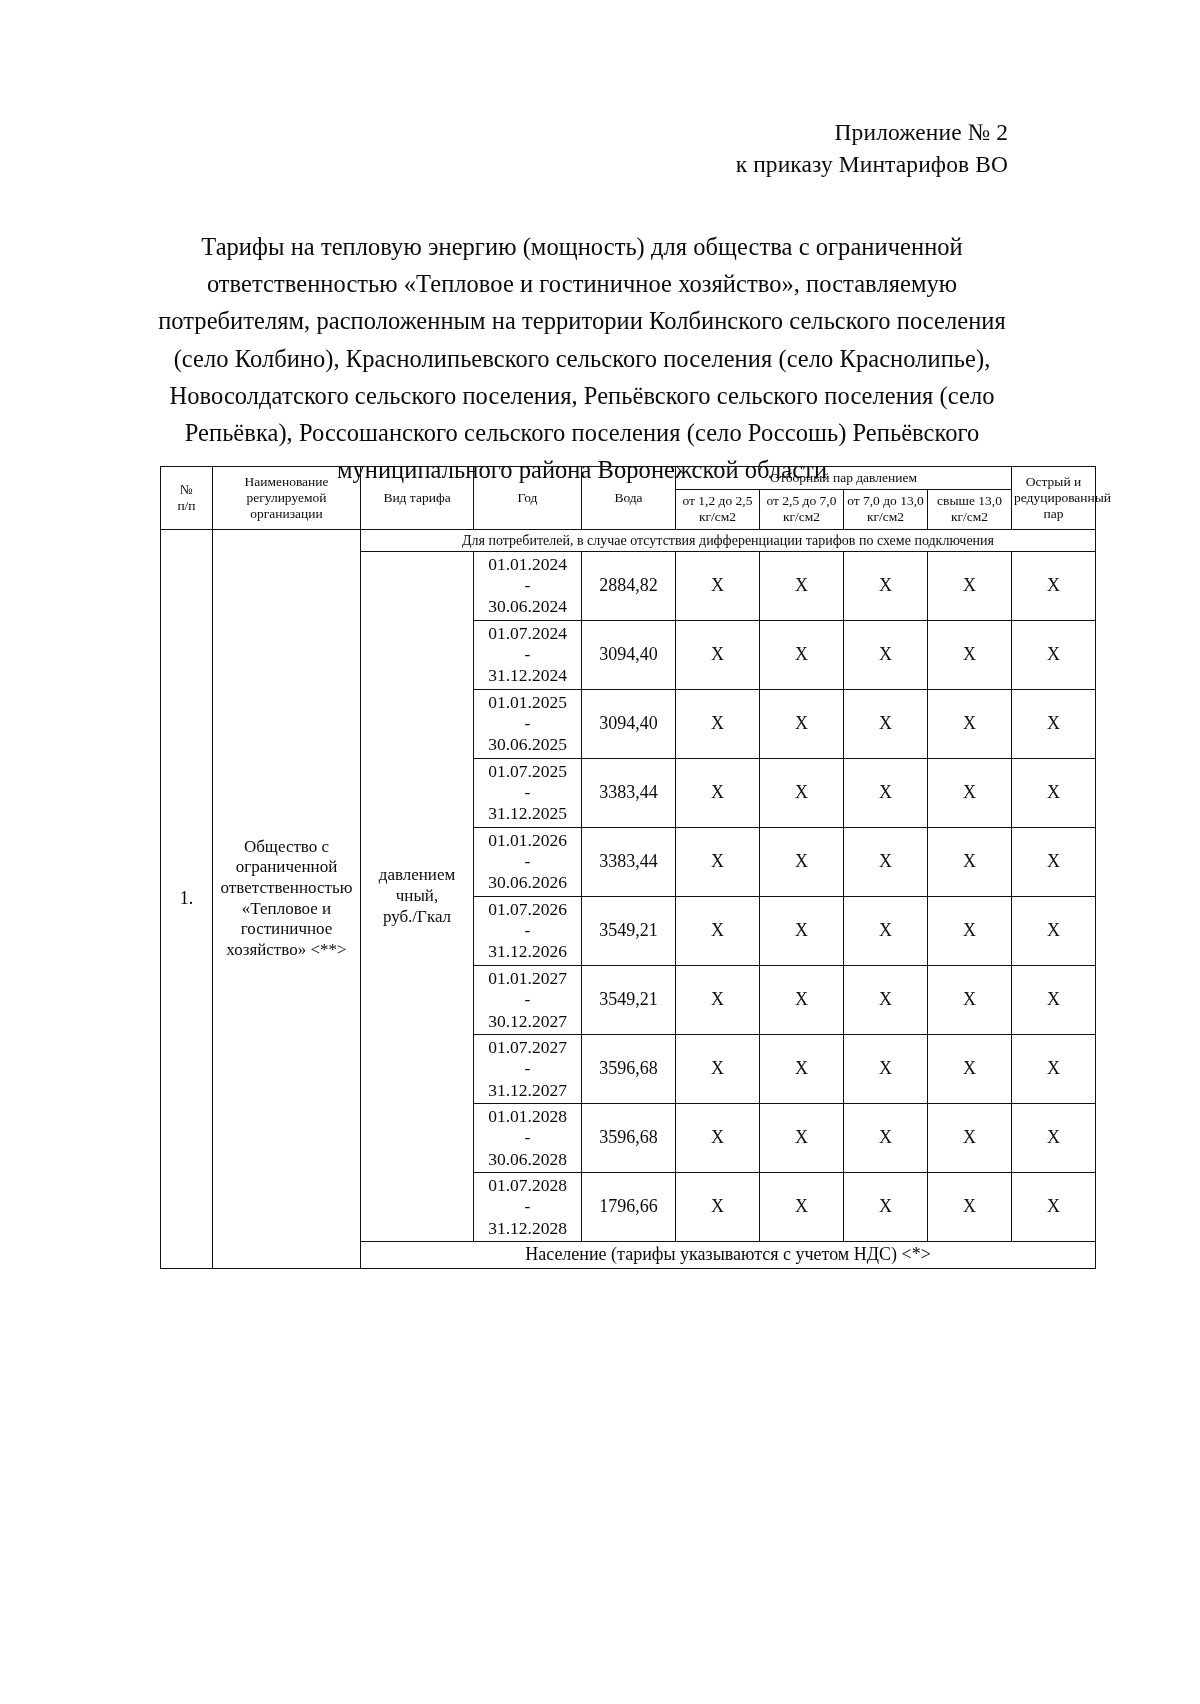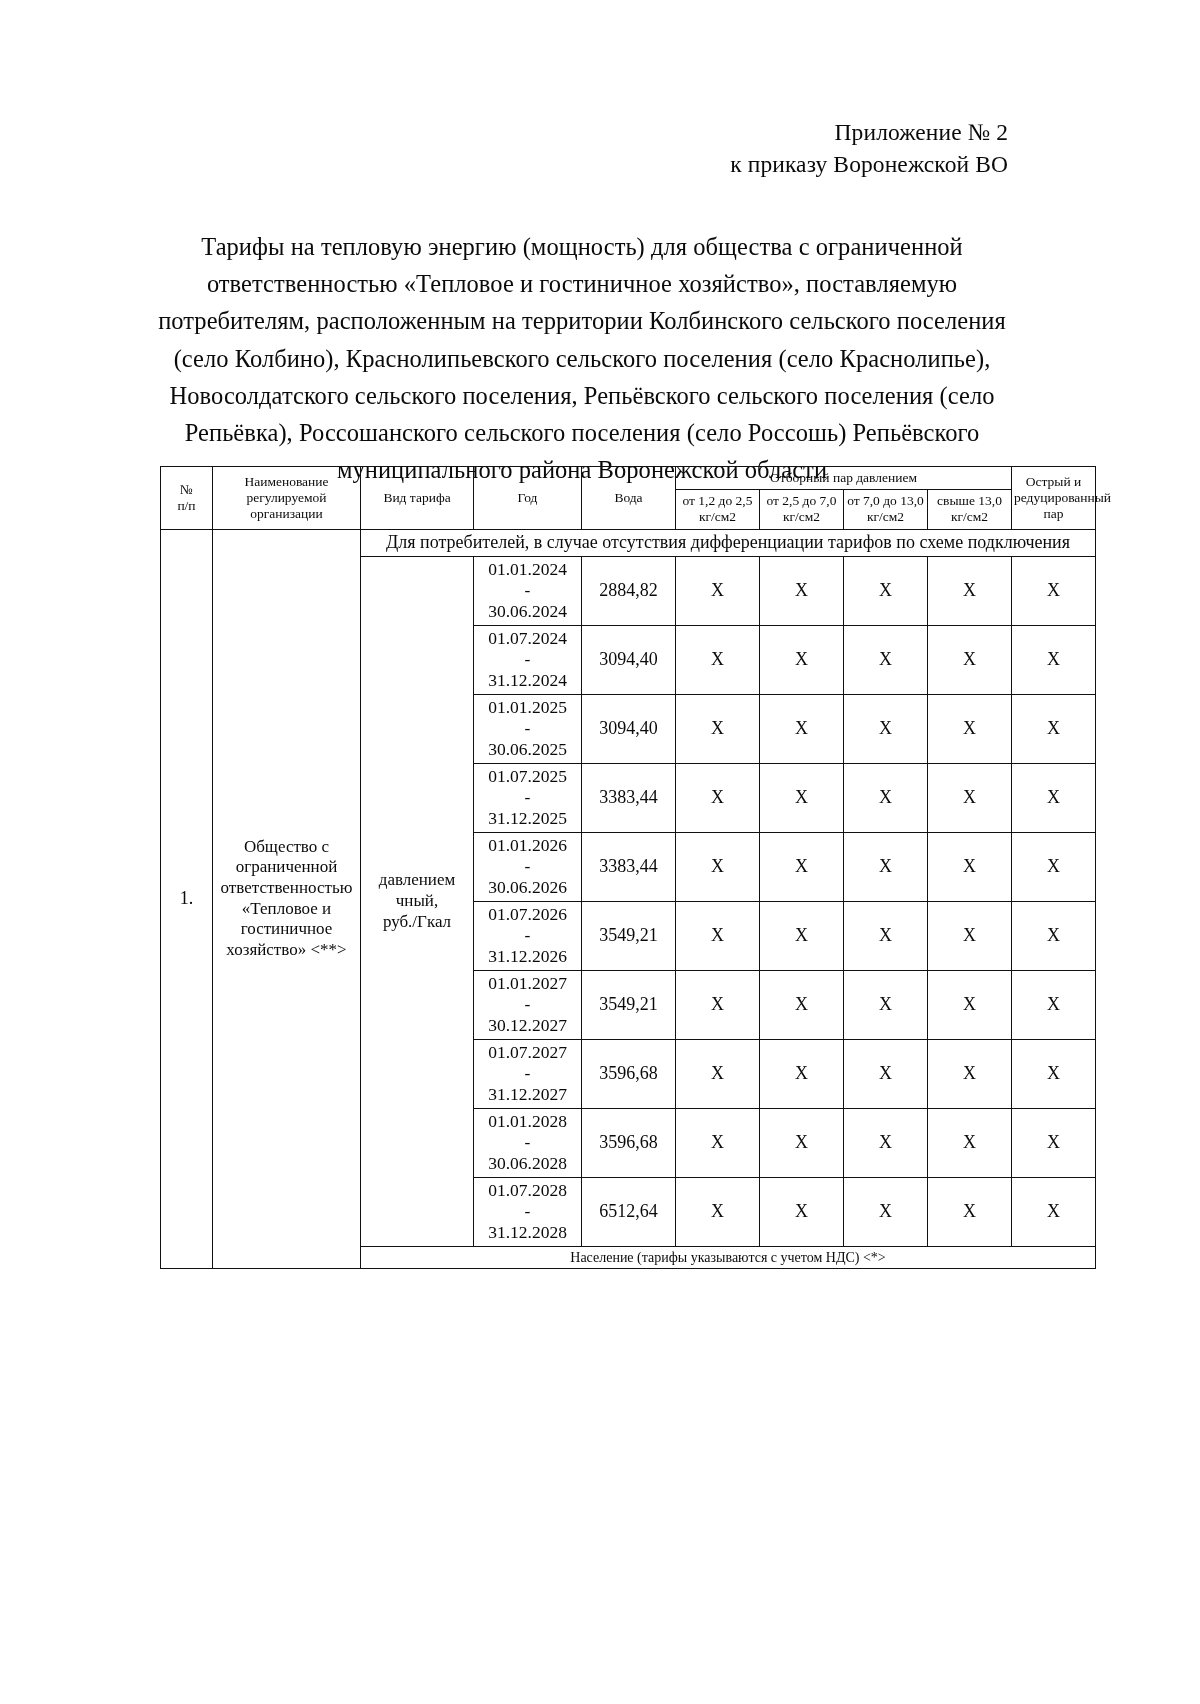--- a/index.html
+++ b/index.html
@@ -82,21 +82,21 @@
   }
   .col-no      { width: 52px; }
   .col-org     { width: 148px; }
   .col-kind    { width: 113px; }
   .col-year    { width: 108px; }
   .col-water   { width: 94px; }
   .col-p1, .col-p2, .col-p3, .col-p4 { width: 84px; }
   .col-acute   { width: 84px; }
 
   .cell-section {
-    font-size: 18px;
+    font-size: 14px;
     line-height: 1.4;
     padding: 9px 26px;
     margin-left: 40px;
   }
   .cell-org {
     font-size: 17px;
     line-height: 1.45;
     padding: 6px 6px;
     font-family: Liberation Serif, serif;
   }
@@ -113,33 +113,33 @@
     white-space: pre-line;
     padding: 6px 2px;
   }
   .cell-water {
     font-size: 18px;
   }
   .cell-x {
     font-size: 18px;
   }
   .cell-population {
-    font-size: 14px;
+    font-size: 18px;
     padding: 9px 6px;
     margin-top: 36px;
   }
 </style>
 </head>
 <body>
 
 <div class="page">
 
   <div class="doc-ref">
     <div>Приложение № 2</div>
-    <div>к приказу Воронежской ВО</div>
+    <div>к приказу Минтарифов ВО</div>
   </div>
 
   <div class="doc-title">Тарифы на тепловую энергию (мощность) для общества с ограниченной ответственностью «Тепловое и гостиничное хозяйство», поставляемую потребителям, расположенным на территории Колбинского сельского поселения (село Колбино), Краснолипьевского сельского поселения (село Краснолипье), Новосолдатского сельского поселения, Репьёвского сельского поселения (село Репьёвка), Россошанского сельского поселения (село Россошь) Репьёвского муниципального района Воронежской области</div>
 
   <div class="tariff-table-wrap">
     <table class="tariff">
       <colgroup>
         <col class="col-no">
           <col class="col-org">
           <col class="col-kind">
@@ -274,21 +274,21 @@
           <td class="cell-x">X</td>
           <td class="cell-x">X</td>
           <td class="cell-x">X</td>
           <td class="cell-x">X</td>
           <td class="cell-x">X</td>
         </tr>
         <tr>
           <td class="cell-year">01.07.2028
 -
 31.12.2028</td>
-          <td class="cell-water">6512,64</td>
+          <td class="cell-water">1796,66</td>
           <td class="cell-x">X</td>
           <td class="cell-x">X</td>
           <td class="cell-x">X</td>
           <td class="cell-x">X</td>
           <td class="cell-x">X</td>
         </tr>
         <tr>
           <td colspan="8" class="cell-population">Население (тарифы указываются с учетом НДС) &lt;*&gt;</td>
         </tr>
       </tbody>

